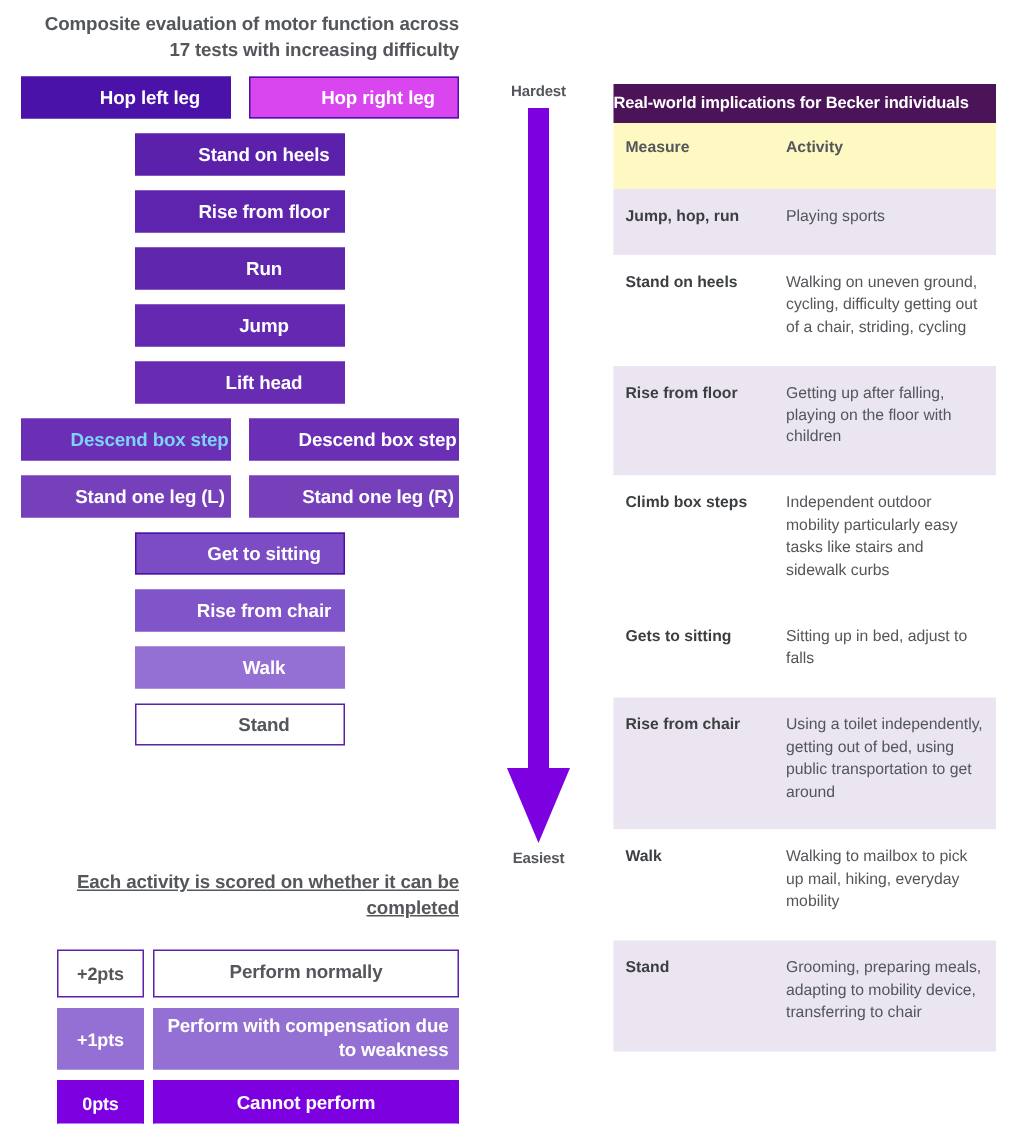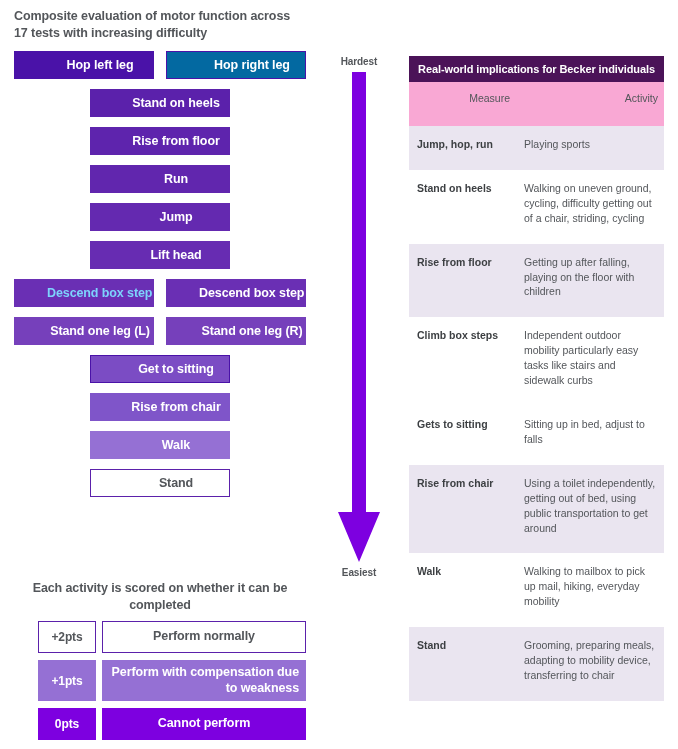--- a/index.html
+++ b/index.html
@@ -21,21 +21,21 @@
     position: absolute;
     left: 0;
     top: 0;
     width: 320px;
   }
 
   .chart-title {
     font-size: 12.5px;
     font-weight: bold;
     color: #53565a;
-    text-align: left;
+    text-align: right;
     line-height: 1.32;
     padding: 8px 14px 0 14px;
     letter-spacing: -0.1px;
   }
 
   .ladder {
     margin-top: 10px;
     padding: 0 14px;
   }
 
@@ -87,40 +87,40 @@
     position: absolute;
     left: 409px;
     top: 56px;
     width: 255px;
   }
   .tbl-header {
     background: #4b1358;
     color: #ffffff;
     font-size: 11px;
     font-weight: bold;
-    text-align: center;
+    text-align: left;
     height: 26px;
     line-height: 26px;
     letter-spacing: -0.1px;
     overflow: hidden;
     white-space: nowrap;
   }
   .tbl {
     width: 100%;
     border-collapse: collapse;
     table-layout: fixed;
   }
   .tbl th {
-    text-align: right;
+    text-align: left;
     font-size: 10.5px;
-    font-weight: normal;
+    font-weight: bold;
     color: #53565a;
     padding: 10px 6px 22px 8px;
     vertical-align: top;
-    background: #f9a8d4;
+    background: #fef9c3;
   }
   .tbl td {
     font-size: 10.5px;
     color: #53565a;
     padding: 11px 8px 18px 8px;
     vertical-align: top;
     line-height: 1.42;
   }
   .tbl td.measure {
     font-weight: bold;
@@ -136,24 +136,25 @@
     left: 0;
     top: 580px;
     width: 320px;
     padding: 0 14px;
     box-sizing: border-box;
   }
   .legend-title {
     font-size: 12.5px;
     font-weight: bold;
     color: #53565a;
-    text-align: center;
+    text-align: right;
     line-height: 1.32;
     letter-spacing: -0.1px;
-    margin-bottom: 8px;
+    margin-bottom: 20px;
+    text-decoration: underline;
   }
   .legend-row {
     display: flex;
     gap: 6px;
     margin-bottom: 7px;
     padding-left: 24px;
   }
   .legend-pts {
     box-sizing: border-box;
     width: 58px;
@@ -181,21 +182,21 @@
   }
 </style>
 </head>
 <body>
 
 <div class="left-col">
   <div class="chart-title">Composite evaluation of motor function across 17 tests with increasing difficulty</div>
   <div class="ladder" id="ladder">
       <div class="rung">
         <div class="cell pair" style="background: rgb(74, 18, 168); color: rgb(255, 255, 255); border: 1px solid rgb(74, 18, 168);">Hop left leg</div>
-        <div class="cell pair" style="background: #0369a1; color: rgb(255, 255, 255); border: 1px solid rgb(74, 18, 168);">Hop right leg</div>
+        <div class="cell pair" style="background: #d946ef; color: rgb(255, 255, 255); border: 1px solid rgb(74, 18, 168);">Hop right leg</div>
       </div>
       <div class="rung">
         <div class="cell single" style="background: rgb(91, 33, 171); color: rgb(255, 255, 255); border: 1px solid rgb(91, 33, 171);">Stand on heels</div>
       </div>
       <div class="rung">
         <div class="cell single" style="background: rgb(94, 36, 173); color: rgb(255, 255, 255); border: 1px solid rgb(94, 36, 173);">Rise from floor</div>
       </div>
       <div class="rung">
         <div class="cell single" style="background: rgb(97, 38, 174); color: rgb(255, 255, 255); border: 1px solid rgb(97, 38, 174);">Run</div>
       </div>

